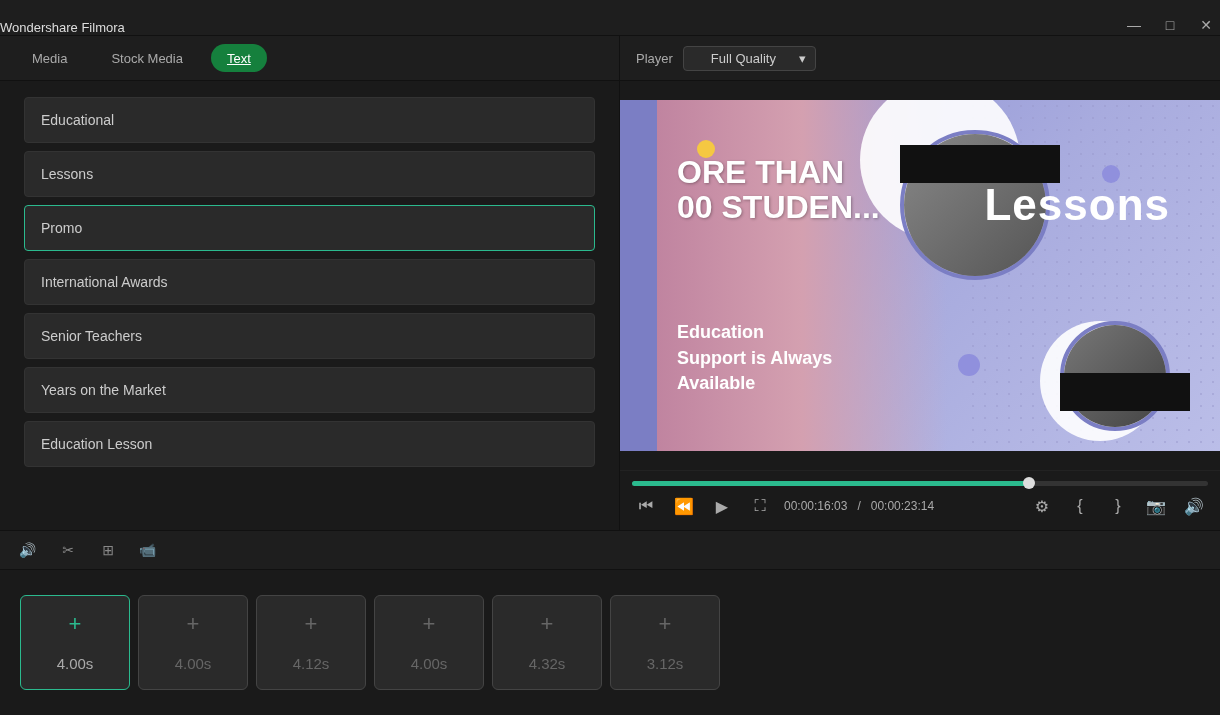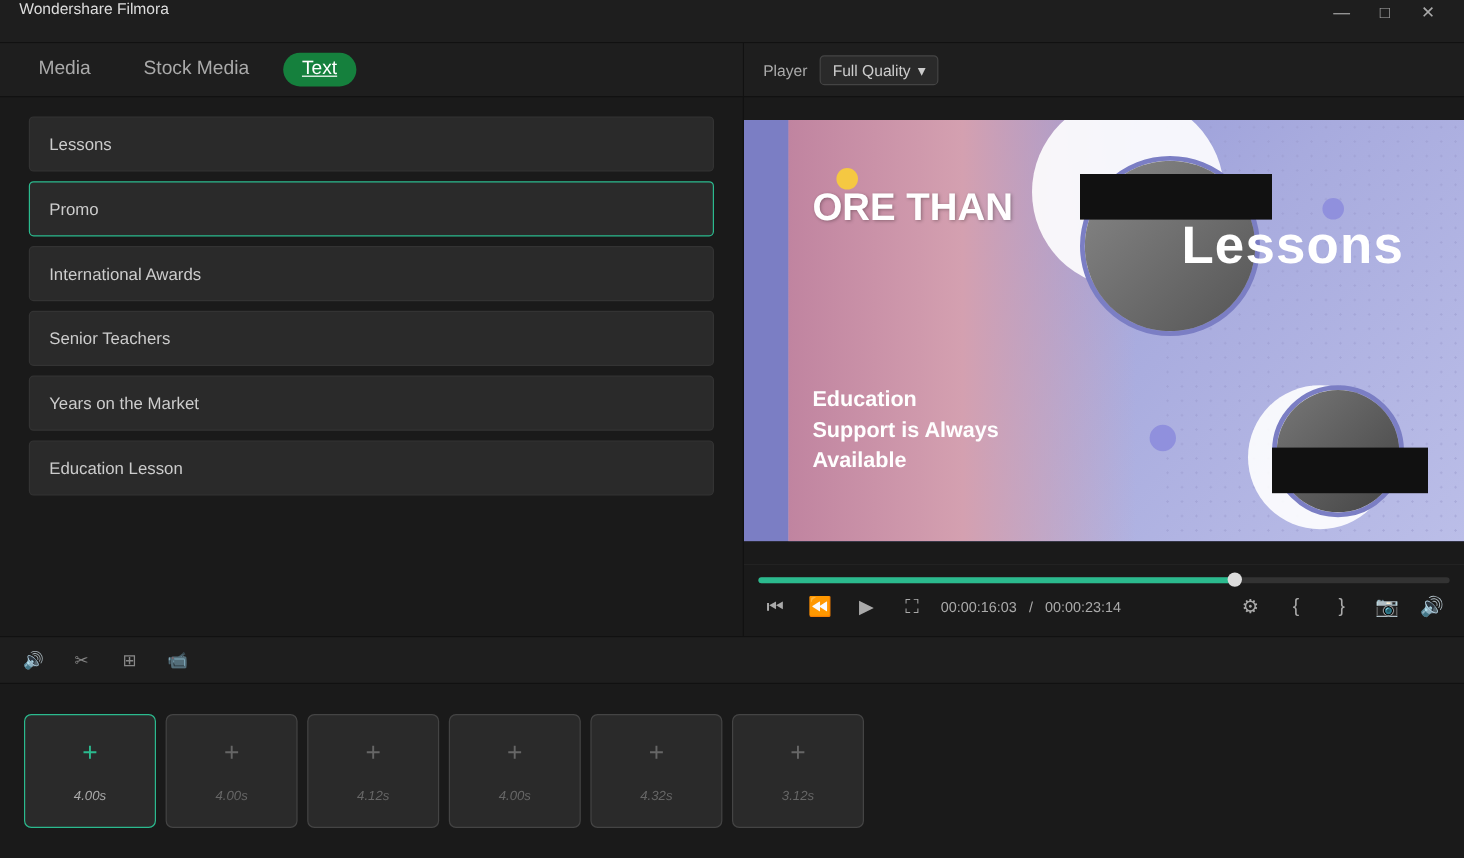--- a/index.html
+++ b/index.html
@@ -11,23 +11,23 @@
       color: #ccc;
       overflow: hidden;
       position: relative;
     }
 
     
     .titlebar {
       height: 36px;
       background: #1e1e1e;
       display: flex;
-      align-items: flex-start;
+      align-items: flex-end;
       justify-content: space-between;
-      padding: 0 16px;
+      padding: 0 0;
       border-bottom: 1px solid #111;
     }
     .titlebar-title {
       font-size: 13px;
       color: #ddd;
     }
     .titlebar-controls {
       display: flex;
       gap: 8px;
     }
@@ -70,21 +70,21 @@
       border-bottom: 1px solid #111;
     }
     .tab {
       height: 28px;
       padding: 0 16px;
       border-radius: 4px;
       border: none;
       background: transparent;
       color: #aaa;
       cursor: pointer;
-      font-size: 16px;
+      font-size: 13px;
       text-align: right;
     }
     .tab.active {
       background: #15803d;
       color: #fff;
       border-radius: 14px;
       text-decoration: underline;
     }
 
     
@@ -143,21 +143,21 @@
     .quality-dropdown {
       display: flex;
       align-items: center;
       gap: 6px;
       background: #2a2a2a;
       border: 1px solid #444;
       border-radius: 4px;
       padding: 4px 10px;
       cursor: pointer;
     }
-    .quality-dropdown span { font-size: 13px; color: #ccc; }
+    .quality-dropdown span { font-size: 13px; color: #ccc; margin-left: 17px; }
     .chevron-down { font-size: 10px; color: #aaa; }
 
     
     .video-preview {
       flex: 1;
       background: #7b7ec4;
       position: relative;
       overflow: hidden;
       display: flex;
       align-items: stretch;
@@ -405,24 +405,23 @@
     .clip.selected {
       border-color: #2bba8e;
     }
     .clip-plus {
       font-size: 22px;
       color: #666;
       line-height: 1;
     }
     .clip.selected .clip-plus { color: #2bba8e; }
     .clip-duration {
-      font-size: 11px;
+      font-size: 15px;
       color: #666;
       margin-top: 20px;
-      font-style: italic;
     }
     .clip.selected .clip-duration { color: #aaa; }
   </style>
 </head>
 <body>
 
 <div class="titlebar">
   <span class="titlebar-title">Wondershare Filmora</span>
   <div class="titlebar-controls">
     <button class="titlebar-btn">—</button>
@@ -436,20 +435,23 @@
   <div class="left-panel">
 
     <div class="tab-bar">
       <button class="tab">Media</button>
       <button class="tab">Stock Media</button>
       <button class="tab active">Text</button>
     </div>
 
     <div class="list-panel">
       <div class="list-item">
+        <span>Educational</span>
+      </div>
+      <div class="list-item">
         <span>Lessons</span>
       </div>
       <div class="list-item selected">
         <span>Promo</span>
       </div>
       <div class="list-item">
         <span>International Awards</span>
       </div>
       <div class="list-item">
         <span>Senior Teachers</span>
@@ -492,20 +494,21 @@
 
         <div class="black-bar bb1"></div>
         <div class="black-bar bb2"></div>
 
         <div class="small-circle sc1"></div>
         <div class="small-circle sc2"></div>
         <div class="small-circle sc3"></div>
 
         <div class="preview-text-main">
           <div>ORE THAN</div>
+          <div>00 STUDEN...</div>
         </div>
         <div class="preview-text-lessons">Lessons</div>
         <div class="preview-text-sub">
           <div>Education</div>
           <div>Support is Always</div>
           <div>Available</div>
         </div>
       </div>
     </div>
 

